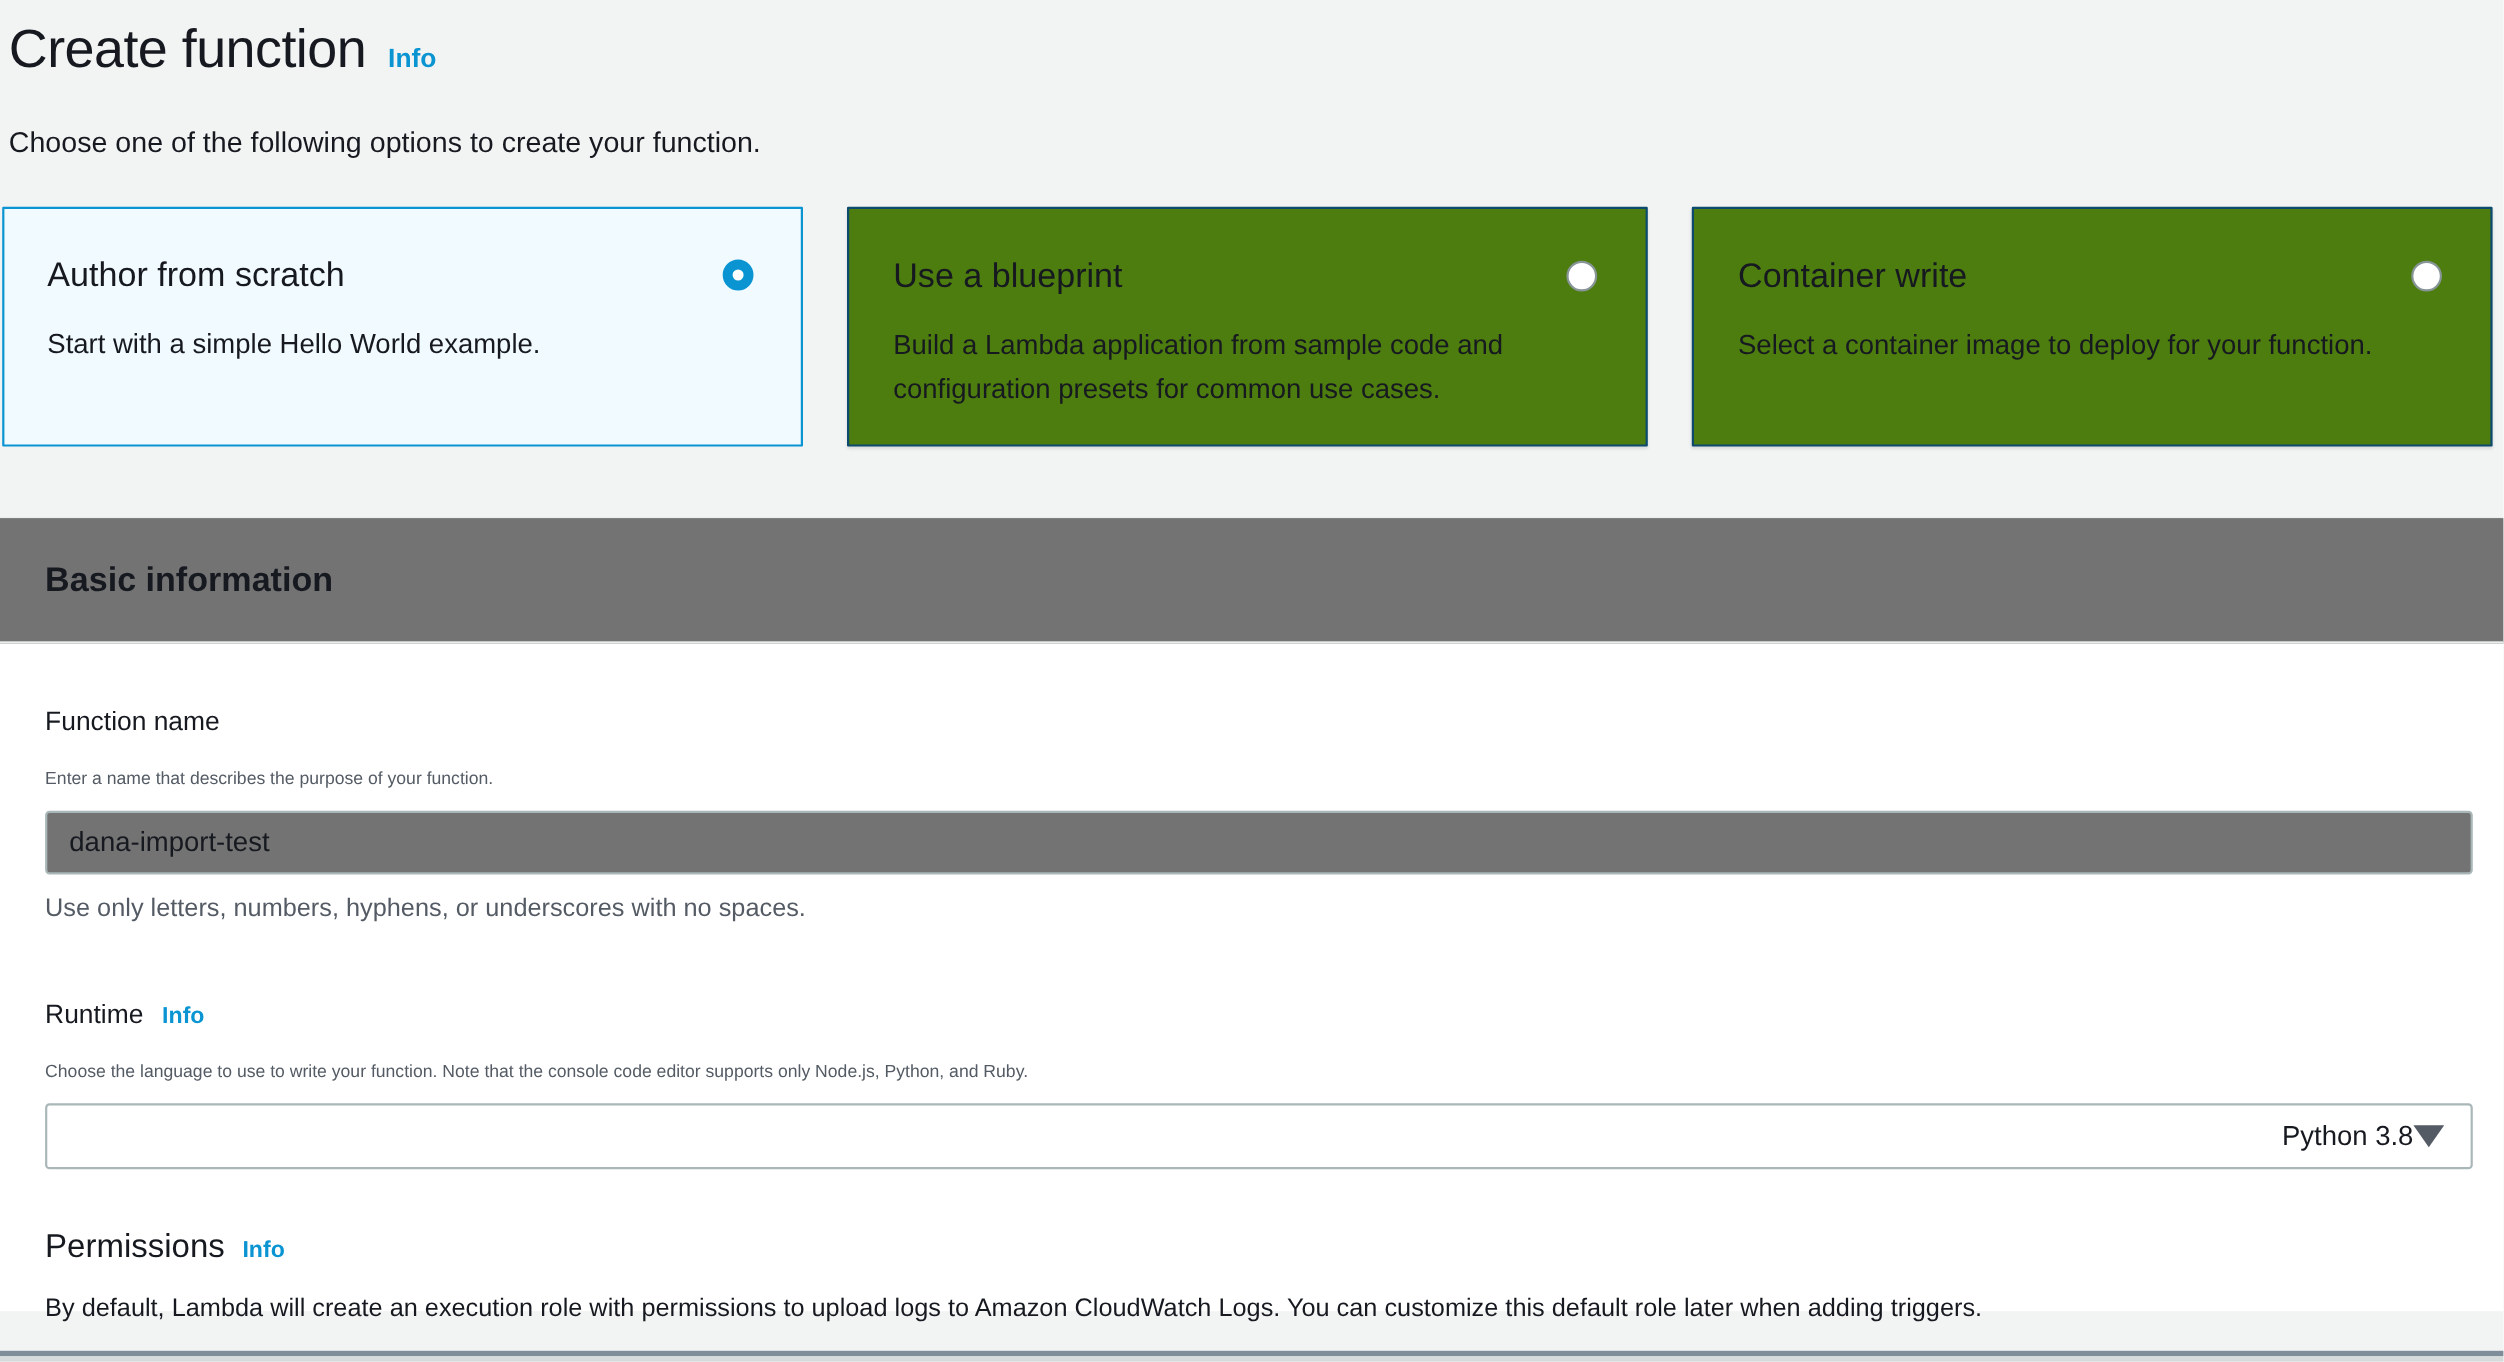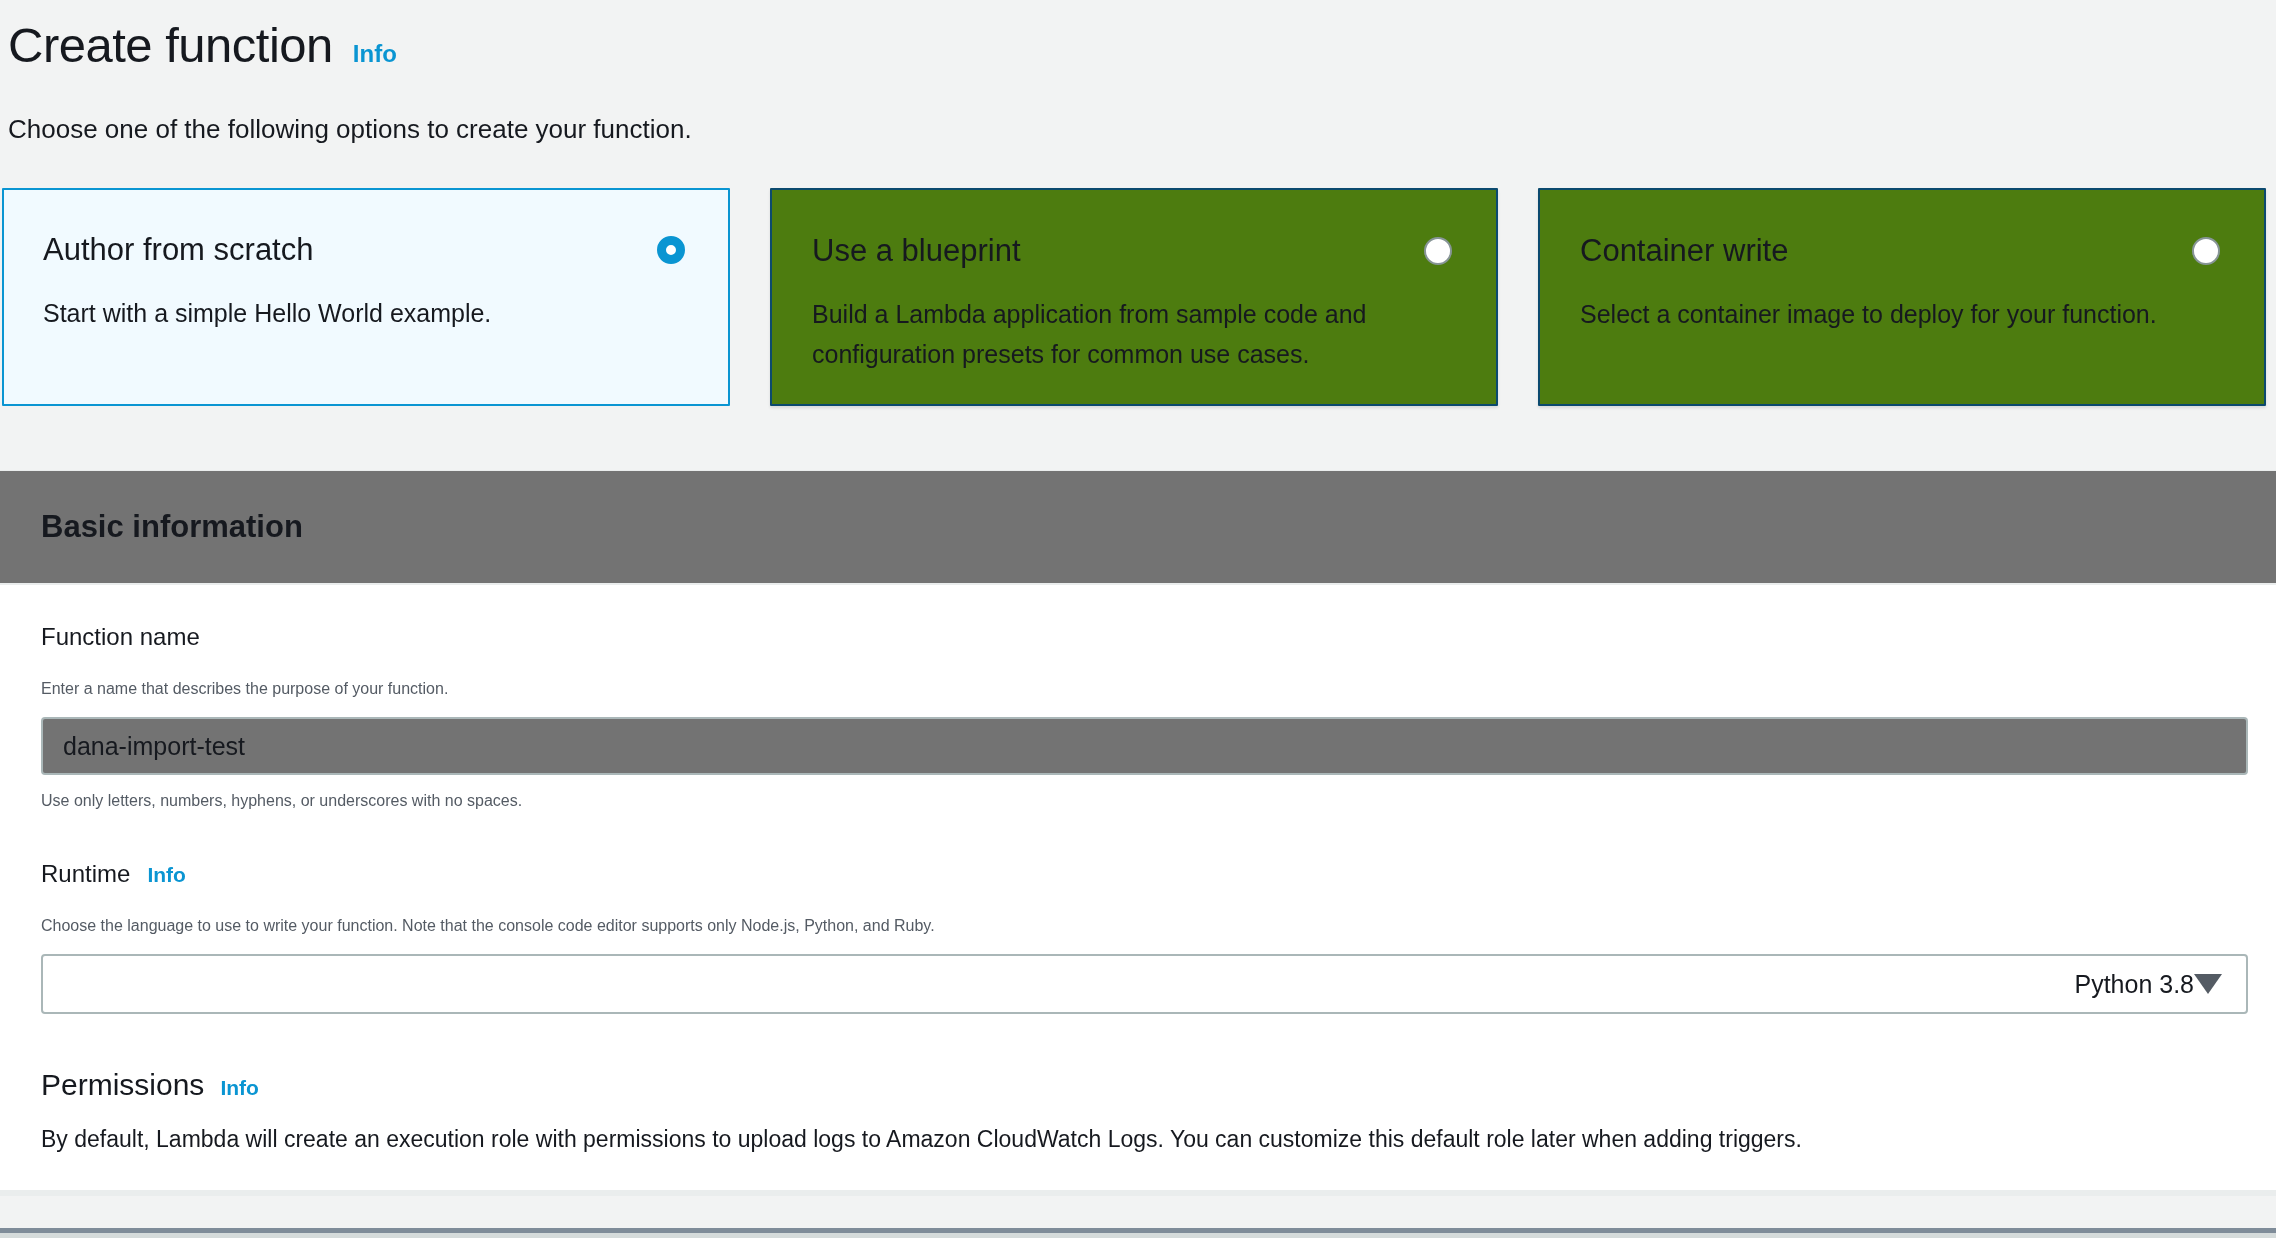--- a/index.html
+++ b/index.html
@@ -61,31 +61,31 @@
     background: #737373;
     border-bottom: 2px solid #eaeded;
     height: 114px;
     display: flex; align-items: center;
     padding-left: 41px;
   }
   .panel-heading { font-size: 31px; font-weight: bold; margin: 0; }
   .panel-body { padding: 38px 28px 0 41px; }
 
   .field-label-row { display: flex; align-items: baseline; }
-  .field-label { font-size: 24px; color: #16191f; }
+  .field-label { font-size: 24px; color: #16191f; margin-top: 20px; }
   .field-desc { font-size: 16px; color: #545b64; margin-top: 23px; line-height: 30px; }
   .text-input {
     display: block; width: 100%; height: 58px;
     margin-top: 13px;
     border: 2px solid #aab7b8; border-radius: 4px;
     font-family: "Liberation Sans", sans-serif;
     font-size: 25px; color: #16191f;
     padding: 0 20px; background: #737373; outline: none;
   }
-  .field-constraint { font-size: 16px; color: #545b64; margin-top: 17px; }
+  .field-constraint { font-size: 23px; color: #545b64; margin-top: 17px; }
 
   .runtime-group { margin-top: 50px; }
   .runtime-group .info-link { font-size: 21px; margin-left: 17px; }
   .select-box {
     margin-top: 13px; height: 60px;
     border: 2px solid #aab7b8; border-radius: 4px;
     background: #ffffff;
     display: flex; align-items: center; justify-content: flex-end;
     padding: 0 24px; cursor: pointer;
   }

